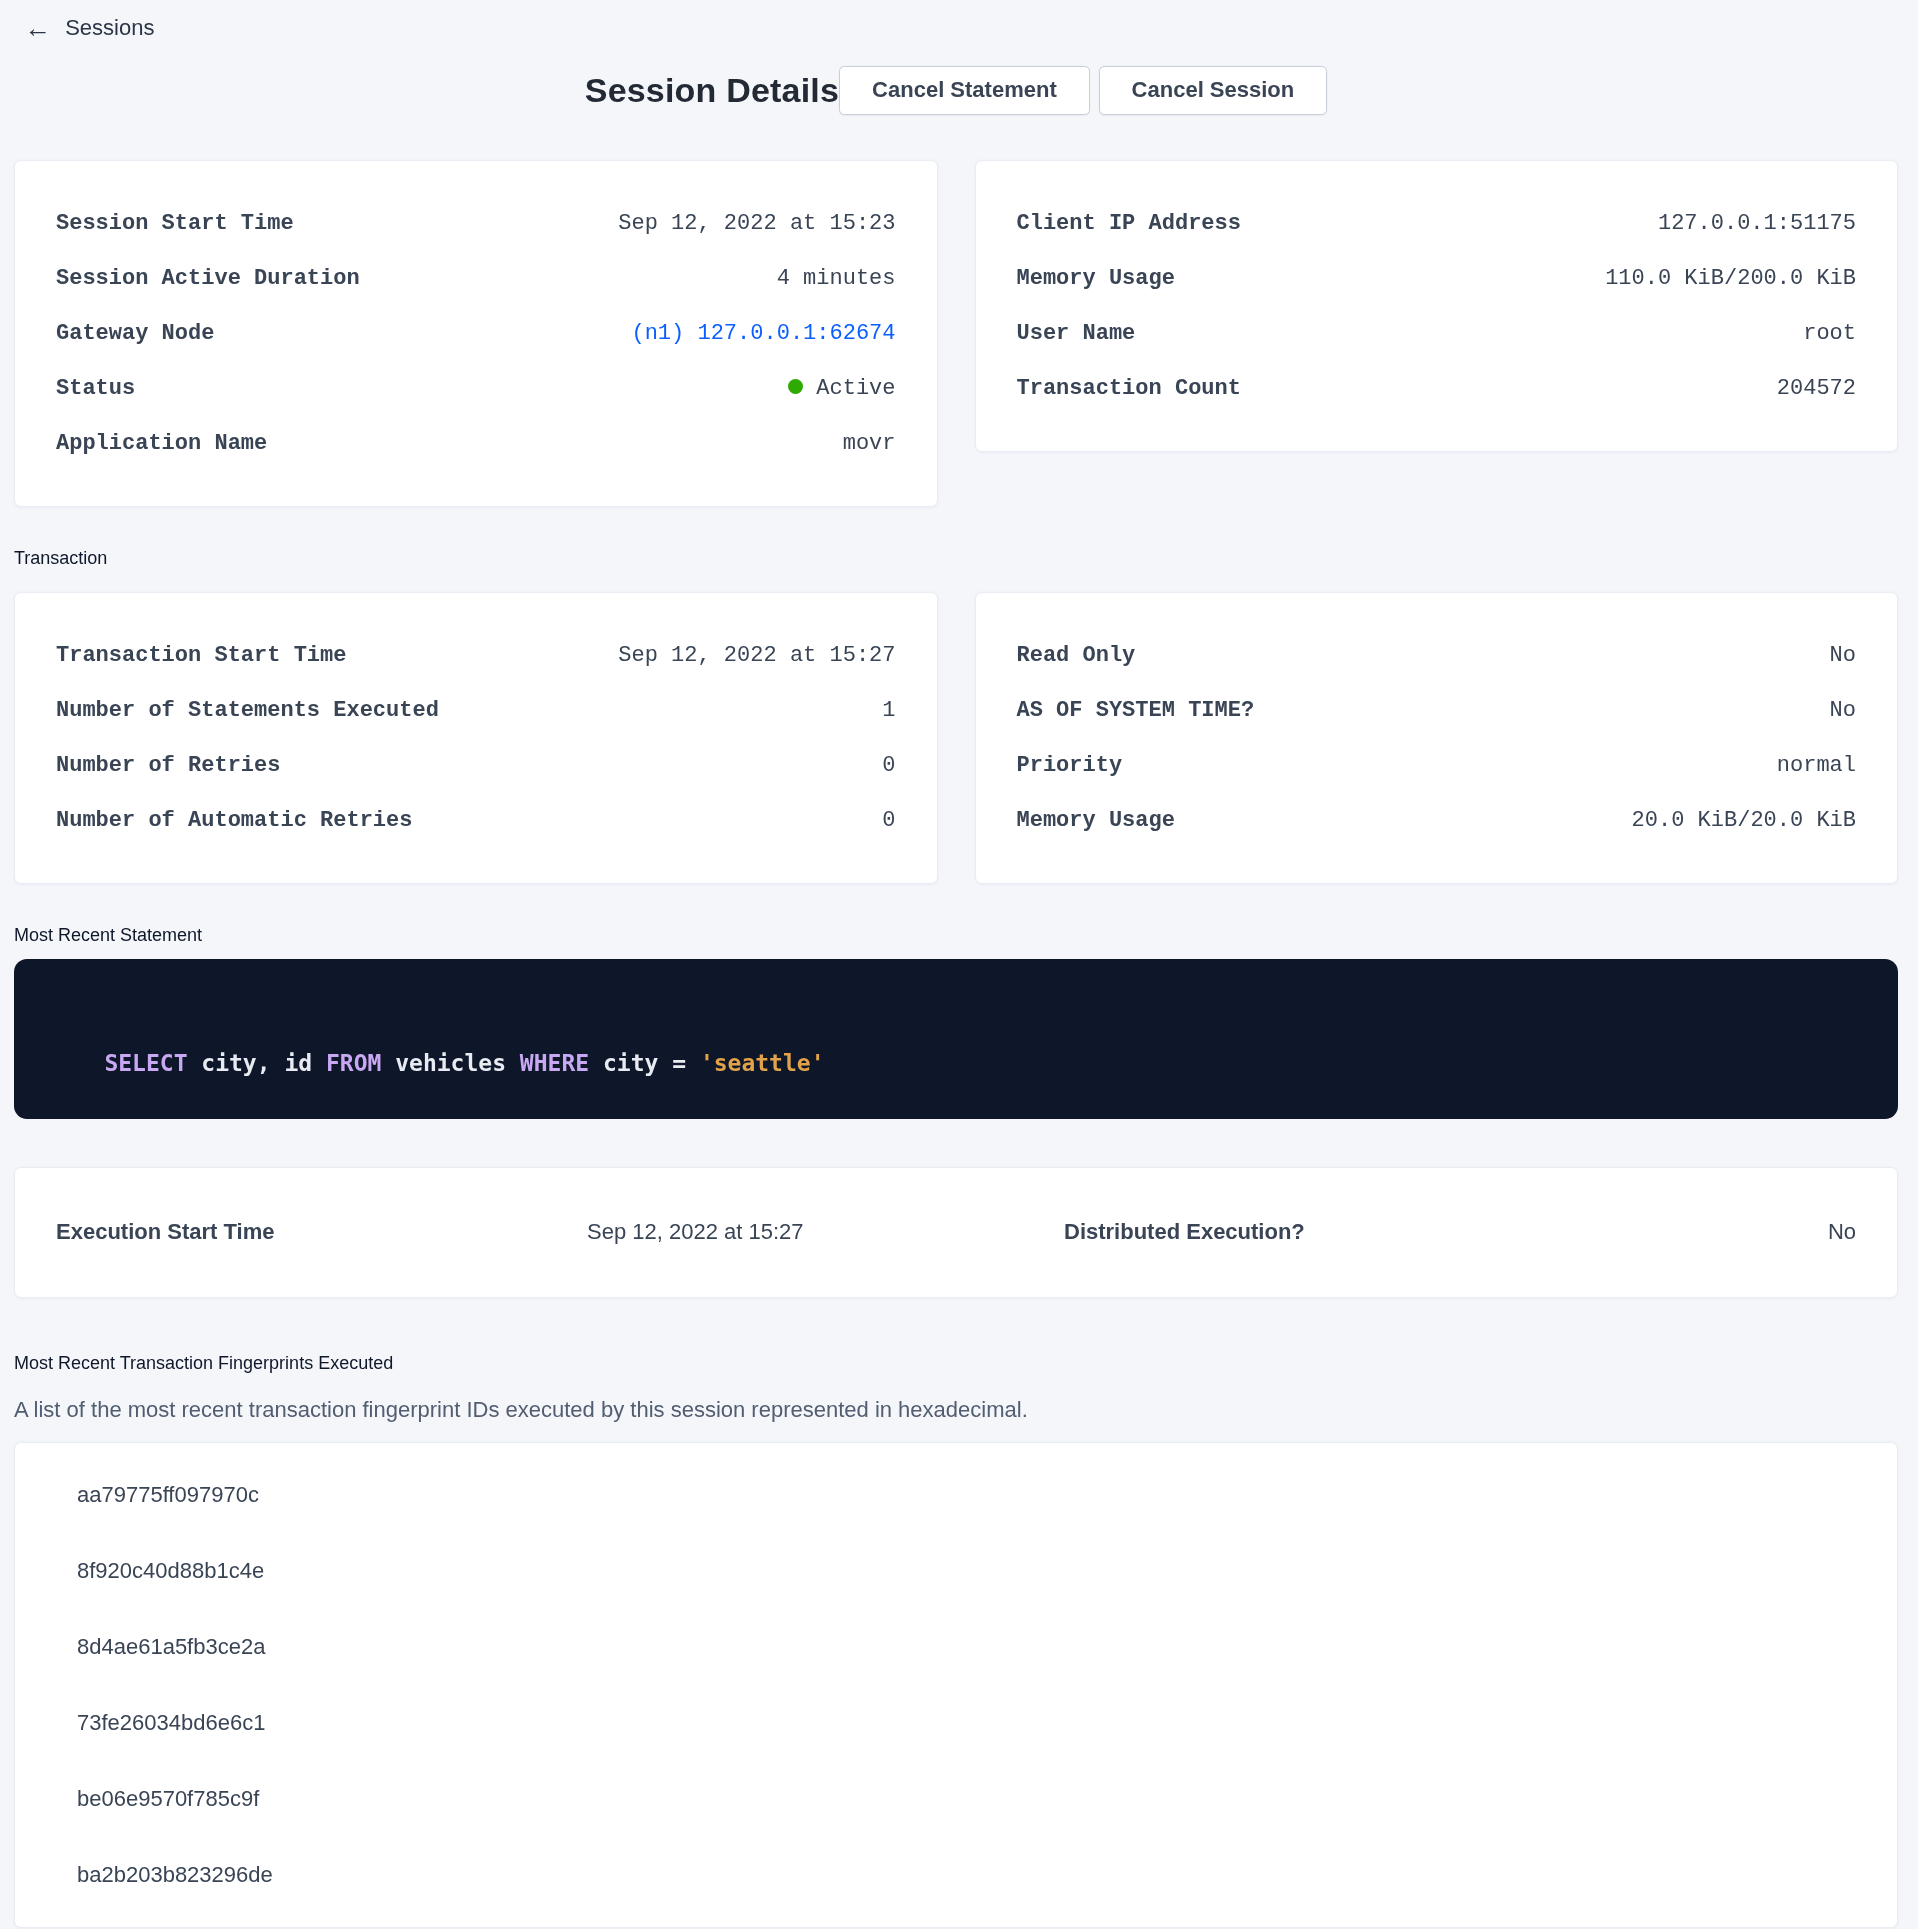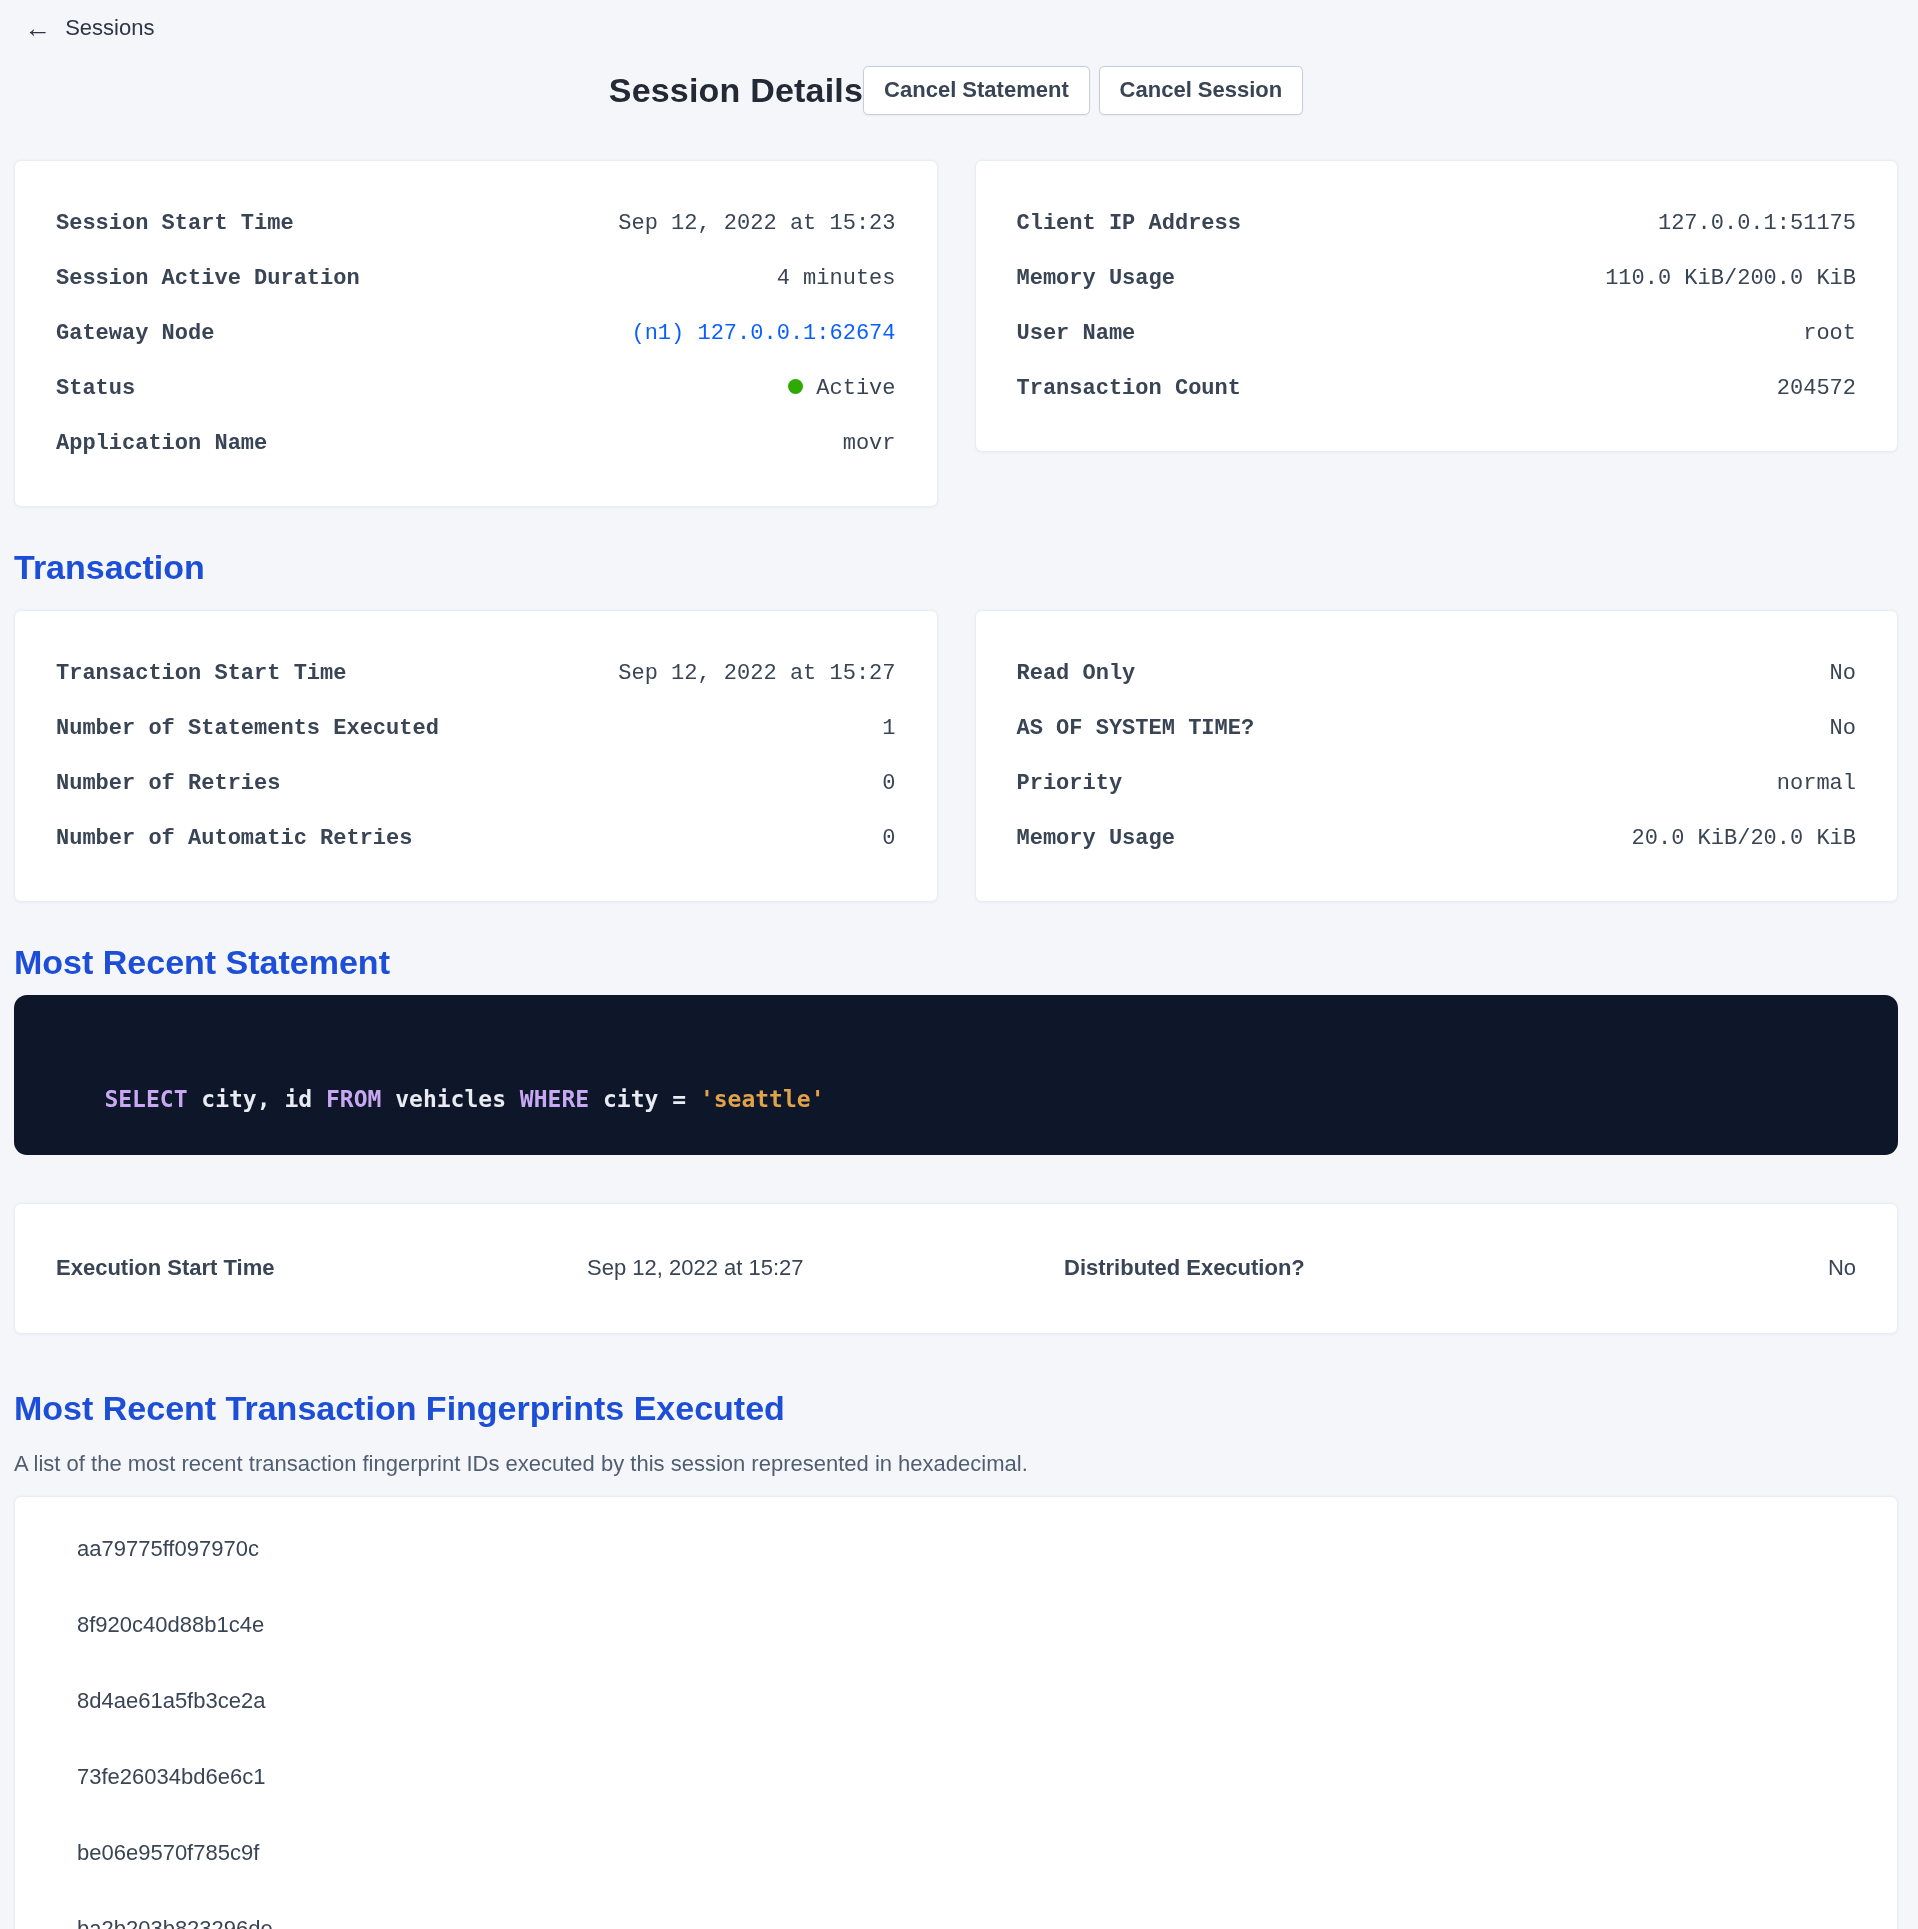--- a/index.html
+++ b/index.html
@@ -12,21 +12,21 @@
   .container { padding: 10.6px 21px 25px 14px; }
 
   
   .back-row { display: flex; align-items: center; gap: 14px; padding-left: 10.6px; height: 35px; }
   .back-arrow { font-size: 26.6px; color: #2c3646; line-height: 1; cursor: pointer; }
   .back-label { font-size: 22px; color: #2c3646; cursor: pointer; }
   .header-row { display: flex; justify-content: center; align-items: center; margin-top: 16px; height: 57px; }
   .page-title { font-size: 34px; font-weight: 700; color: #242a35; letter-spacing: 0.2px; }
   .header-buttons { display: flex; gap: 8.9px; }
   .btn {
-    height: 49px; padding: 0 20px;
+    height: 49px; padding: 0 32px;
     background: #ffffff;
     border: 0.9px solid #c8cdda;
     border-radius: 5.3px;
     font-family: "Liberation Sans", sans-serif;
     font-size: 22px; font-weight: 700; color: #394455;
     box-shadow: 0 0.9px 1.8px rgba(40,52,76,0.06);
     cursor: pointer;
   }
 
   
@@ -46,21 +46,21 @@
   .status-dot {
     display: none;
     width: 15px; height: 15px; border-radius: 50%;
     background: var(--status-green, #2faa02);
     margin-right: 13.3px;
     vertical-align: -0.9px;
   }
   .summary-row.type-status .status-dot { display: inline-block; }
 
   
-  .section-heading { font-size: 34px; font-weight: 700; color: #1d4ed8; margin-top: 41px; }
+  .section-heading { font-size: 18px; font-weight: 400; color: #0f172a; margin-top: 41px; }
   .section-sub { font-size: 22px; color: #515d70; margin-top: 23px; }
 
   
   .code-block {
     margin-top: 13px;
     background: var(--code-bg, #0e1729);
     border-radius: 13px;
     min-height: 160px;
     padding: 39px 35px;
   }

